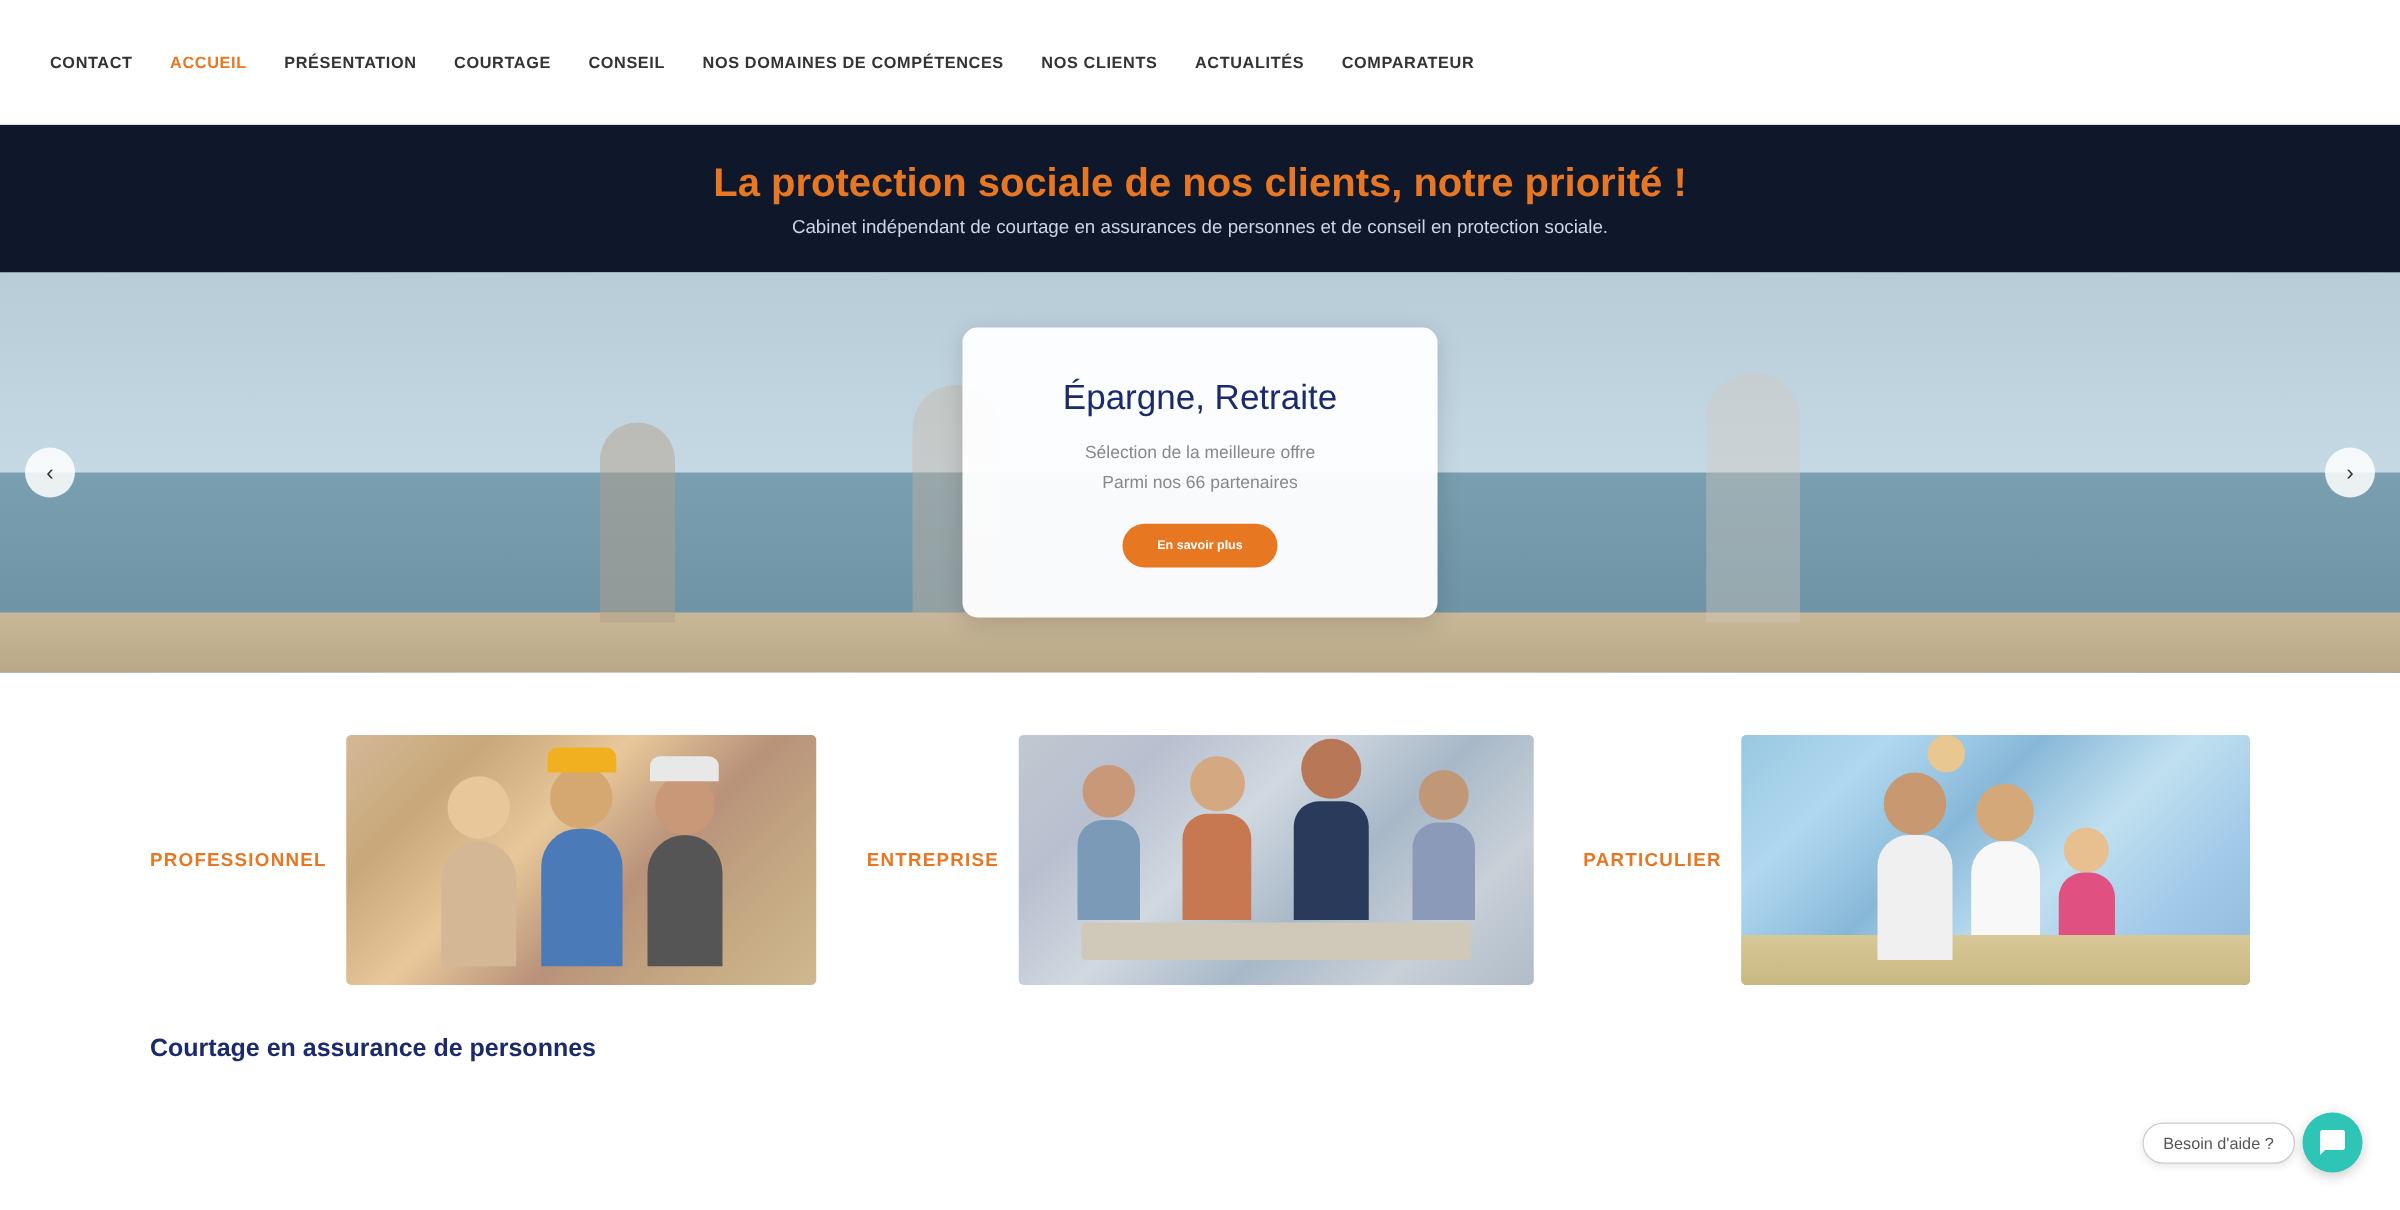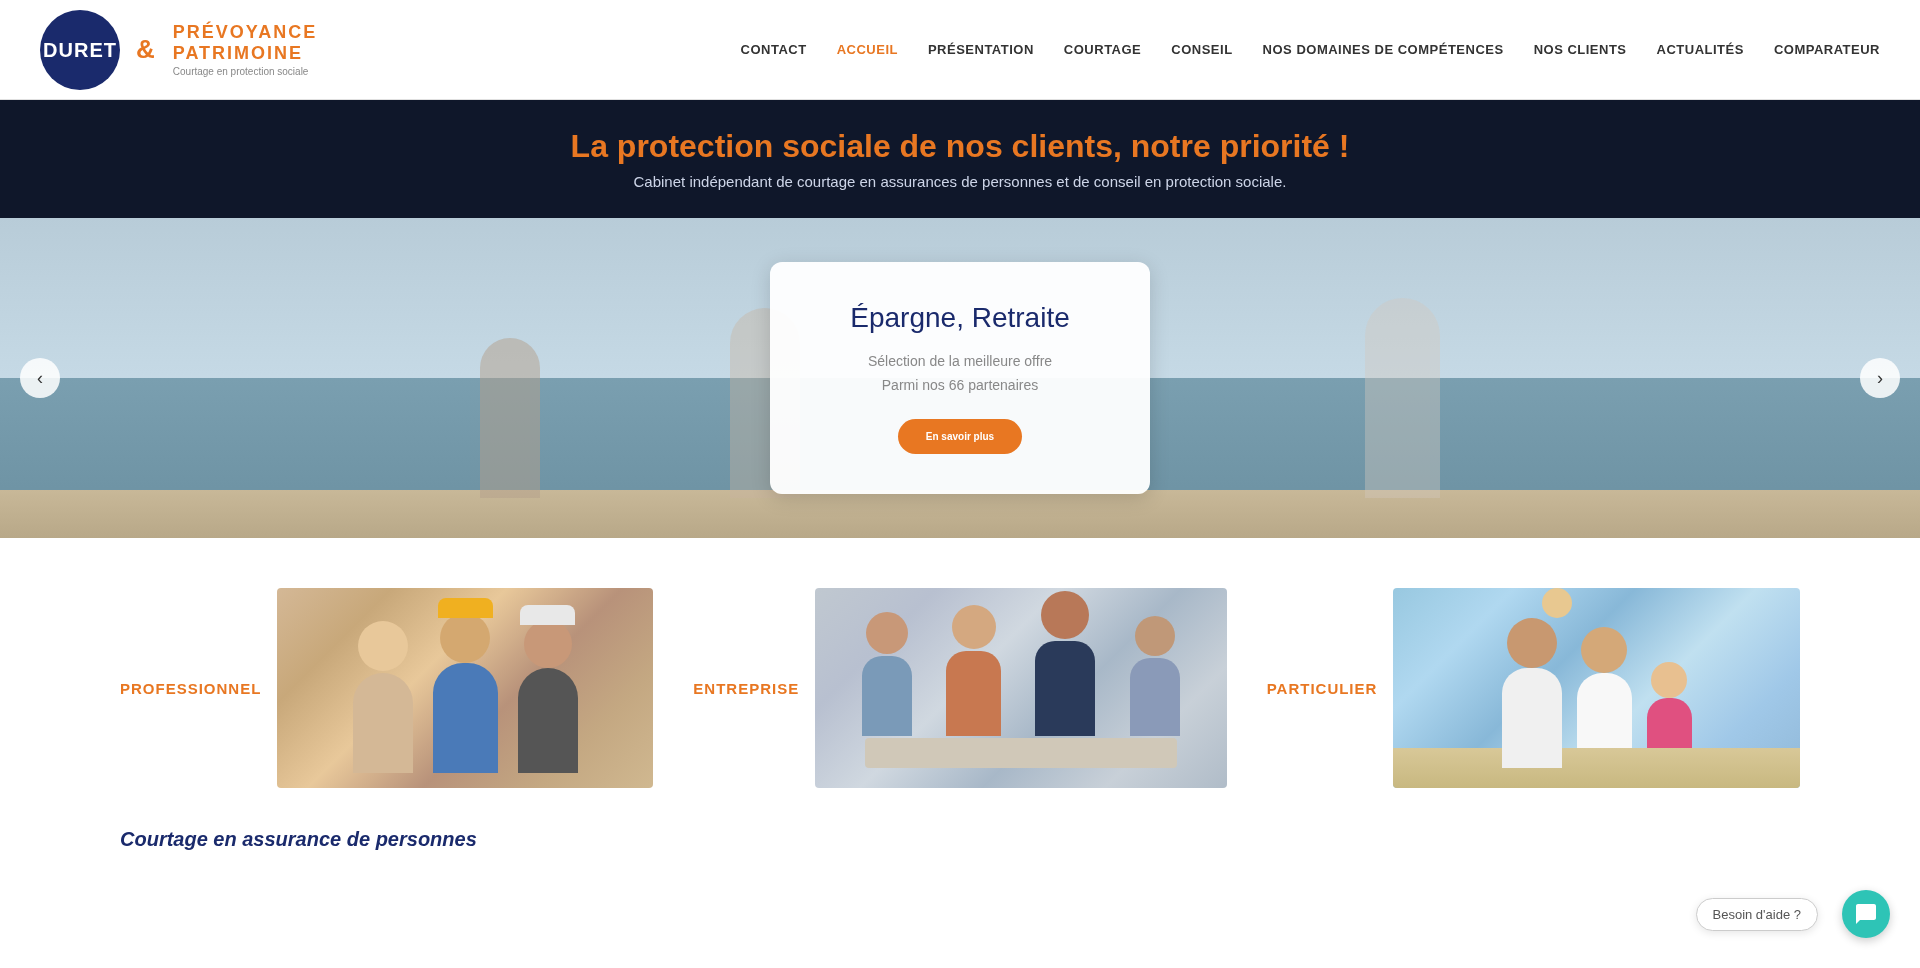--- a/index.html
+++ b/index.html
@@ -190,36 +190,35 @@
 
     
     .bottom-section {
       padding: 10px 120px 30px;
       display: flex;
       justify-content: space-between;
       gap: 40px;
     }
     .bottom-item {
       flex: 1;
-      font-style: italic;
     }
     .bottom-item h3 {
       font-size: 20px;
       color: #1a2a6c;
       font-weight: bold;
     }
 
     
     .chat-button-container {
       position: fixed;
       bottom: 30px;
       right: 30px;
       display: flex;
       align-items: center;
-      gap: 24px;
+      gap: 6px;
       z-index: 100;
     }
     .chat-label {
       background: #fff;
       border: 1px solid #ccc;
       border-radius: 20px;
       padding: 8px 16px;
       font-size: 13px;
       color: #555;
       box-shadow: 0 2px 8px rgba(0,0,0,0.1);
@@ -280,33 +279,20 @@
       color: #e87722;
       font-size: 26px;
       margin: 0 4px;
       font-weight: 900;
     }
   </style>
 </head>
 <body>
 
 <header class="header">
-  <div class="logo-area">
-    <div class="logo-circle">
-      <span class="logo-duret-text">DURET</span>
-    </div>
-    <div class="logo-combined">
-      <span class="logo-amp">&amp;</span>
-      <div class="logo-right-block">
-        <span class="logo-line1">PRÉVOYANCE</span>
-        <span class="logo-line2">PATRIMOINE</span>
-        <span class="logo-line3">Courtage en protection sociale</span>
-      </div>
-    </div>
-  </div>
 
   <nav>
     <a href="#">CONTACT</a>
     <a href="#" class="active">ACCUEIL</a>
     <a href="#">PRÉSENTATION</a>
     <a href="#">COURTAGE</a>
     <a href="#">CONSEIL</a>
     <a href="#">NOS DOMAINES DE COMPÉTENCES</a>
     <a href="#">NOS CLIENTS</a>
     <a href="#">ACTUALITÉS</a>

